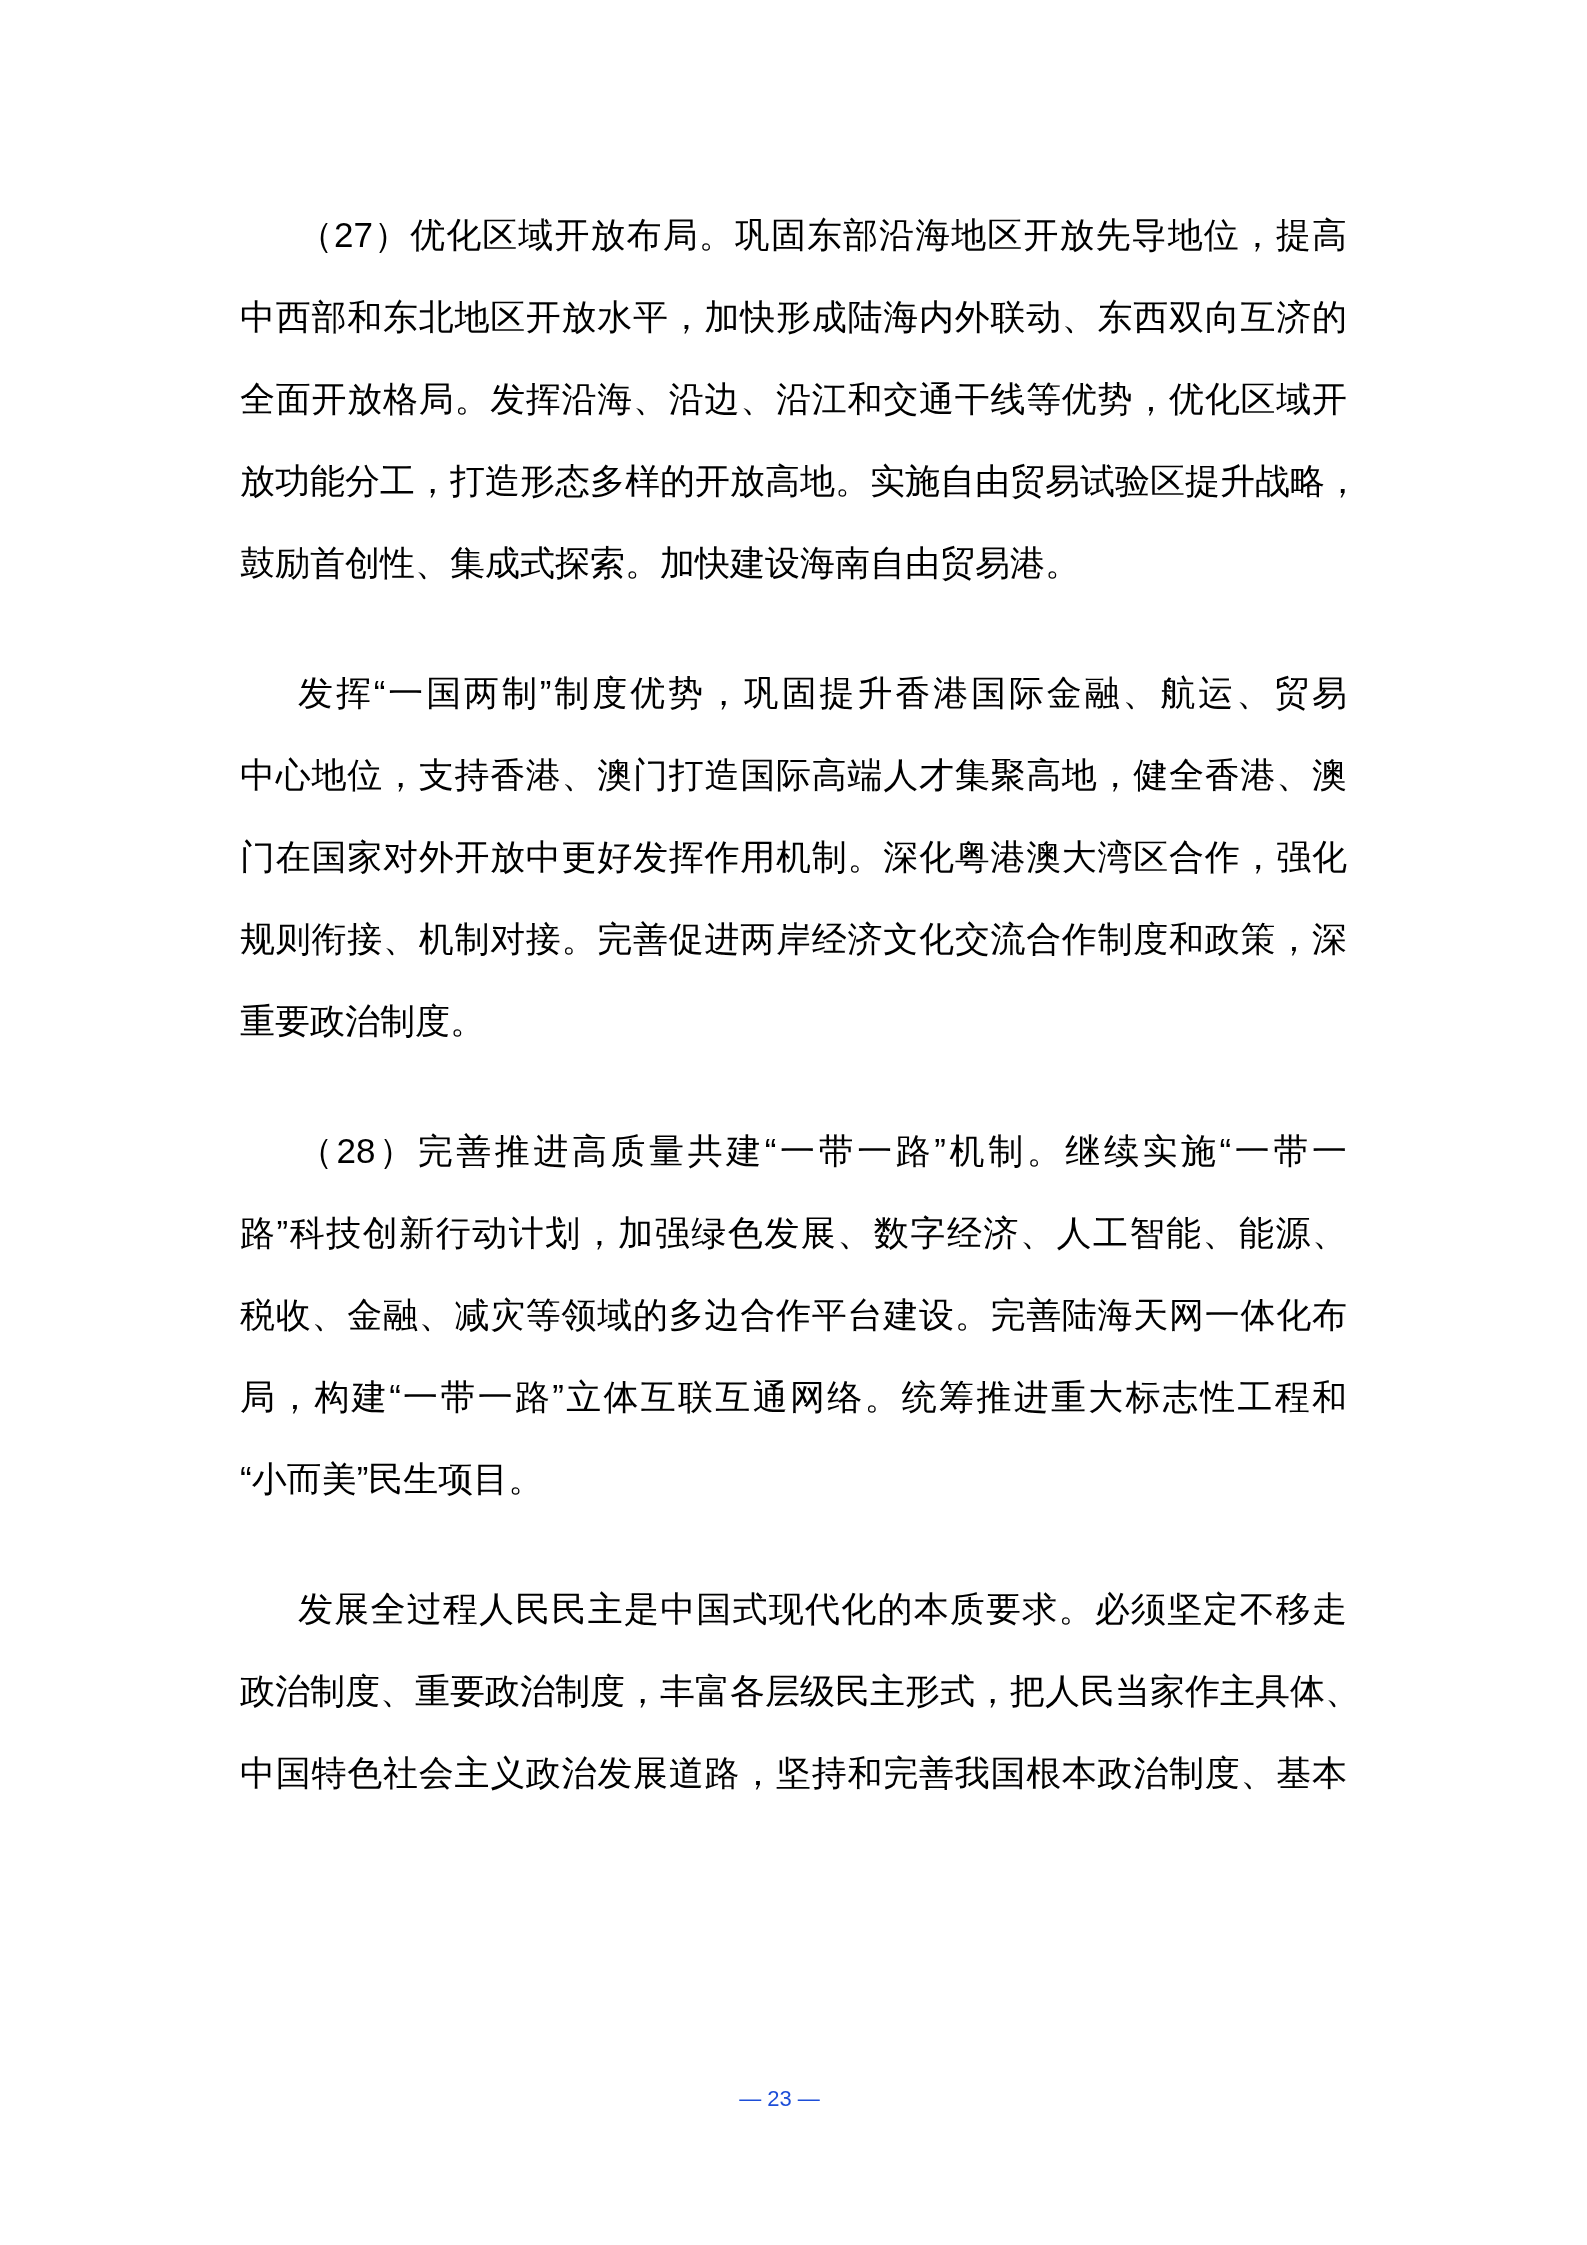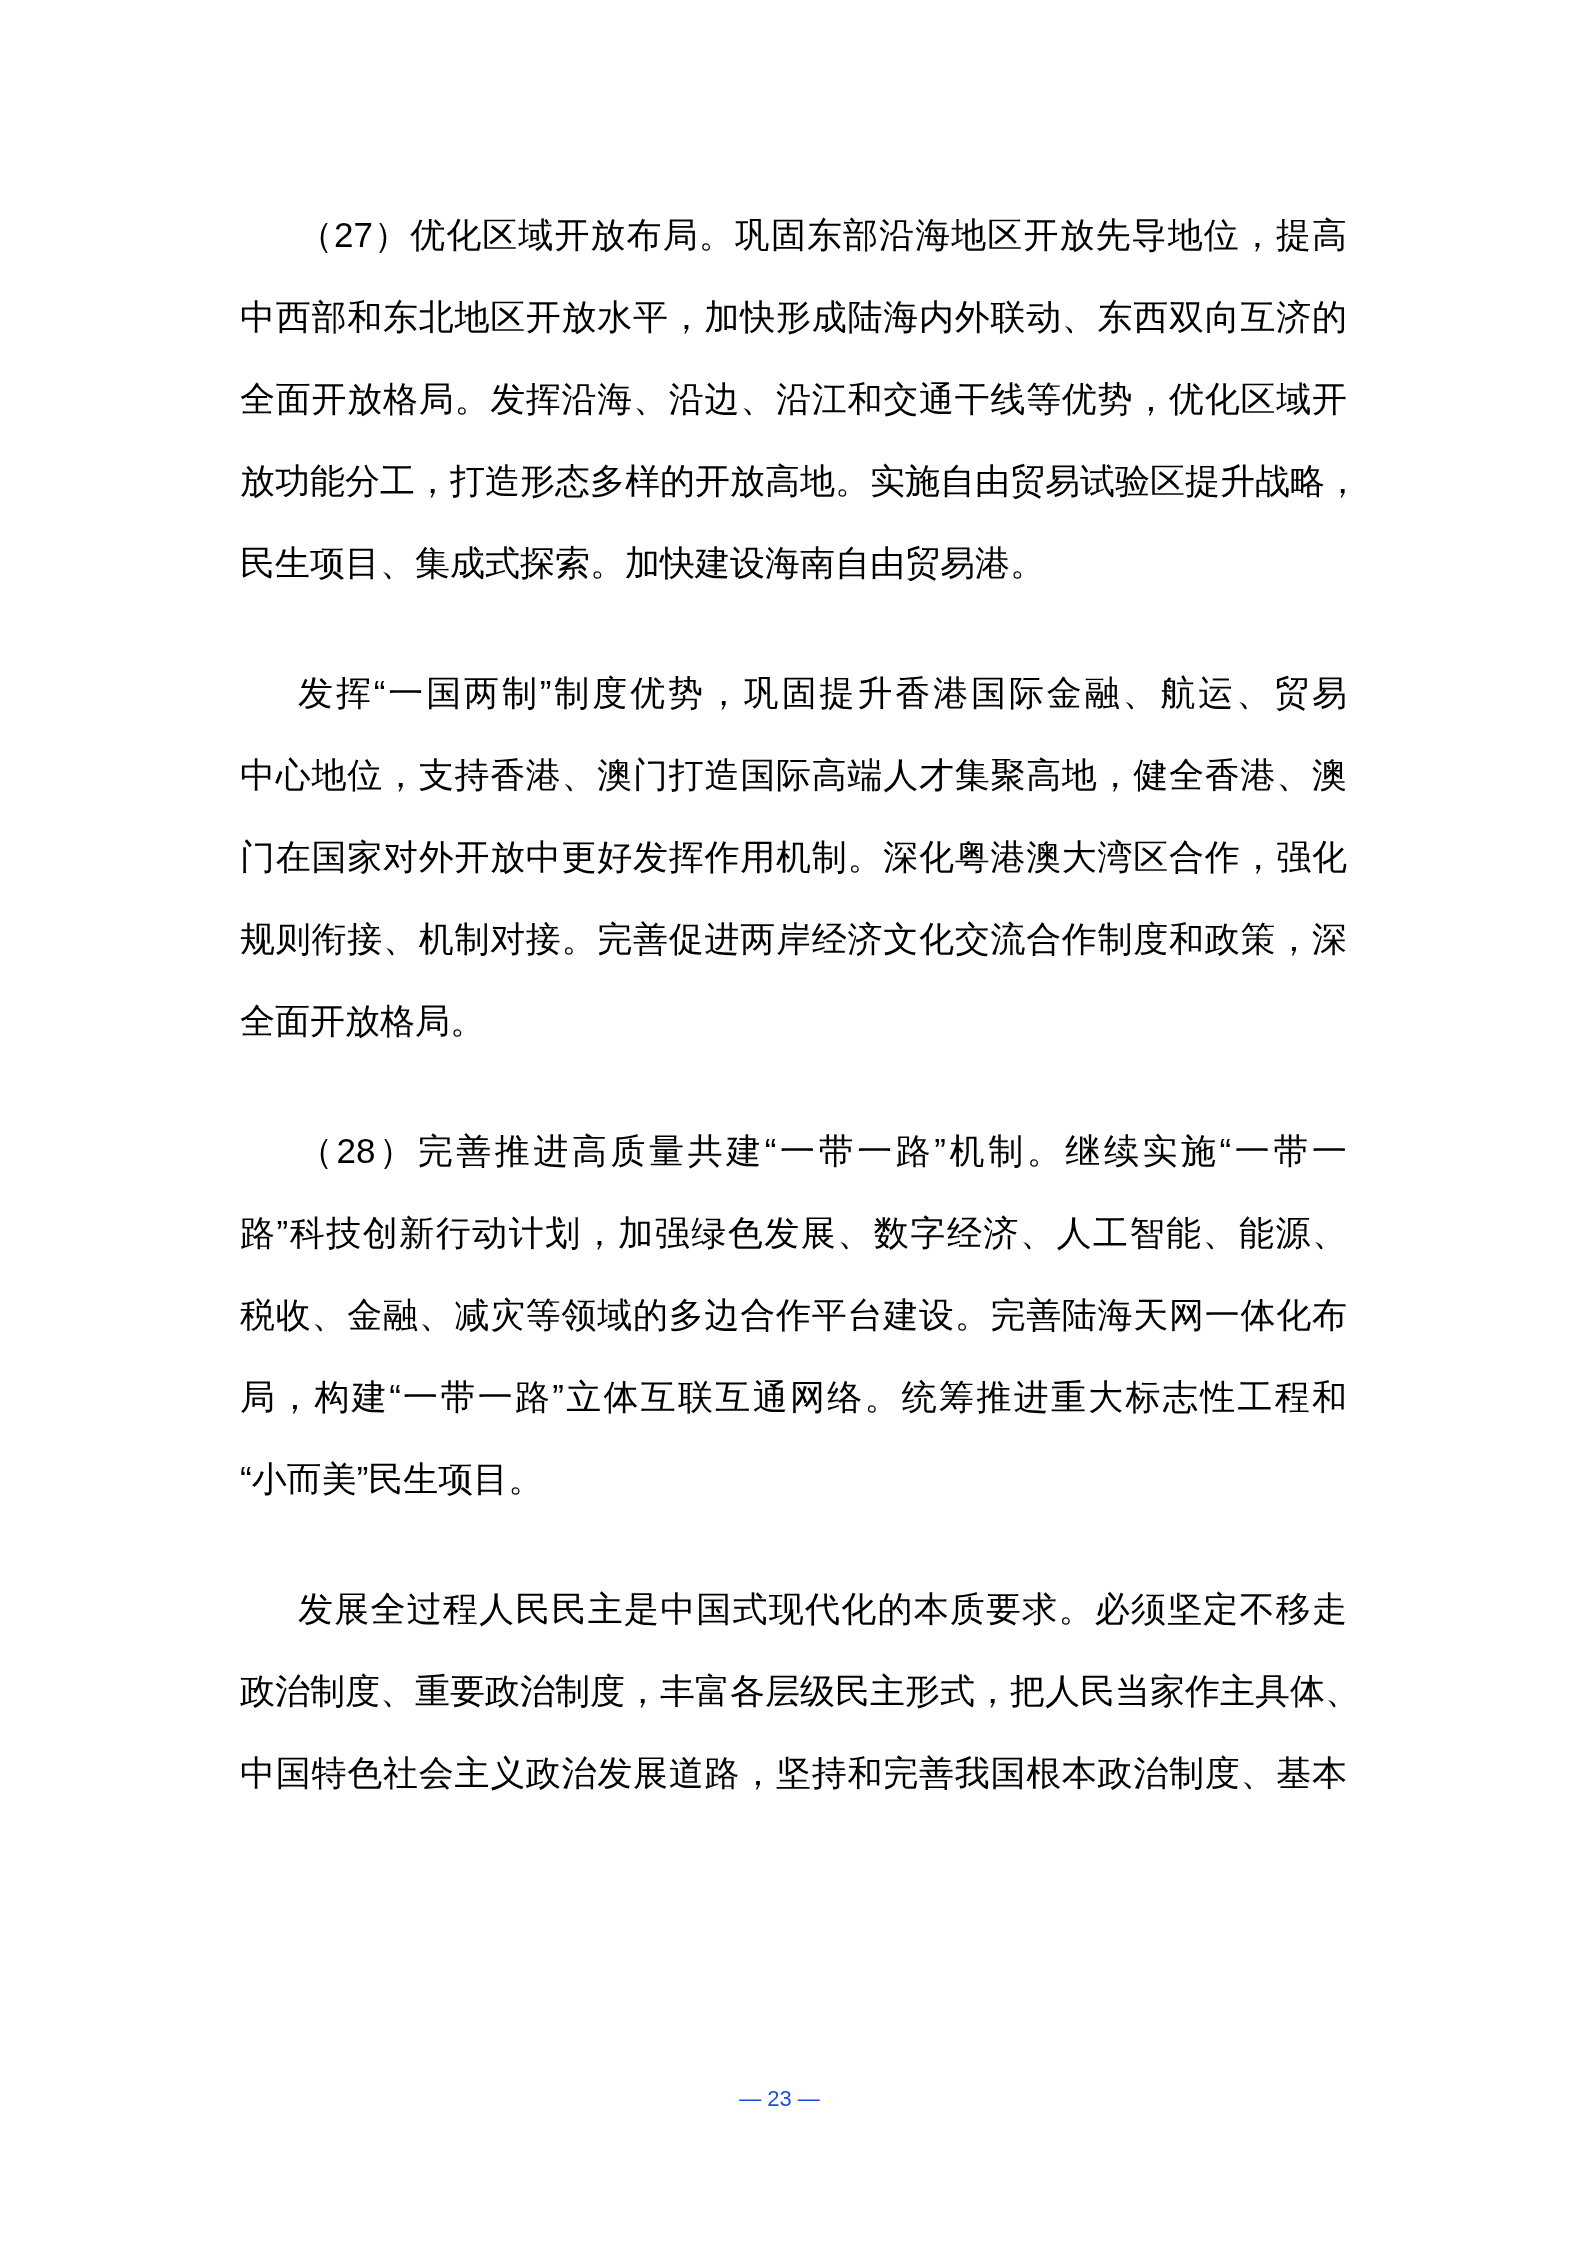--- a/index.html
+++ b/index.html
@@ -65,29 +65,29 @@
 <body>
 
 <div class="page">
   <div class="body-text">
 
     <div class="para">
       <div class="line first">（27）优化区域开放布局。巩固东部沿海地区开放先导地位，提高</div>
       <div class="line">中西部和东北地区开放水平，加快形成陆海内外联动、东西双向互济的</div>
       <div class="line">全面开放格局。发挥沿海、沿边、沿江和交通干线等优势，优化区域开</div>
       <div class="line">放功能分工，打造形态多样的开放高地。实施自由贸易试验区提升战略，</div>
-      <div class="line last">民生项目、集成式探索。加快建设海南自由贸易港。</div>
+      <div class="line last">鼓励首创性、集成式探索。加快建设海南自由贸易港。</div>
     </div>
 
     <div class="para">
       <div class="line first">发挥“一国两制”制度优势，巩固提升香港国际金融、航运、贸易</div>
       <div class="line">中心地位，支持香港、澳门打造国际高端人才集聚高地，健全香港、澳</div>
       <div class="line">门在国家对外开放中更好发挥作用机制。深化粤港澳大湾区合作，强化</div>
       <div class="line">规则衔接、机制对接。完善促进两岸经济文化交流合作制度和政策，深</div>
-      <div class="line last">全面开放格局。</div>
+      <div class="line last">重要政治制度。</div>
     </div>
 
     <div class="para">
       <div class="line first">（28）完善推进高质量共建“一带一路”机制。继续实施“一带一</div>
       <div class="line">路”科技创新行动计划，加强绿色发展、数字经济、人工智能、能源、</div>
       <div class="line">税收、金融、减灾等领域的多边合作平台建设。完善陆海天网一体化布</div>
       <div class="line">局，构建“一带一路”立体互联互通网络。统筹推进重大标志性工程和</div>
       <div class="line last">“小而美”民生项目。</div>
     </div>
 

